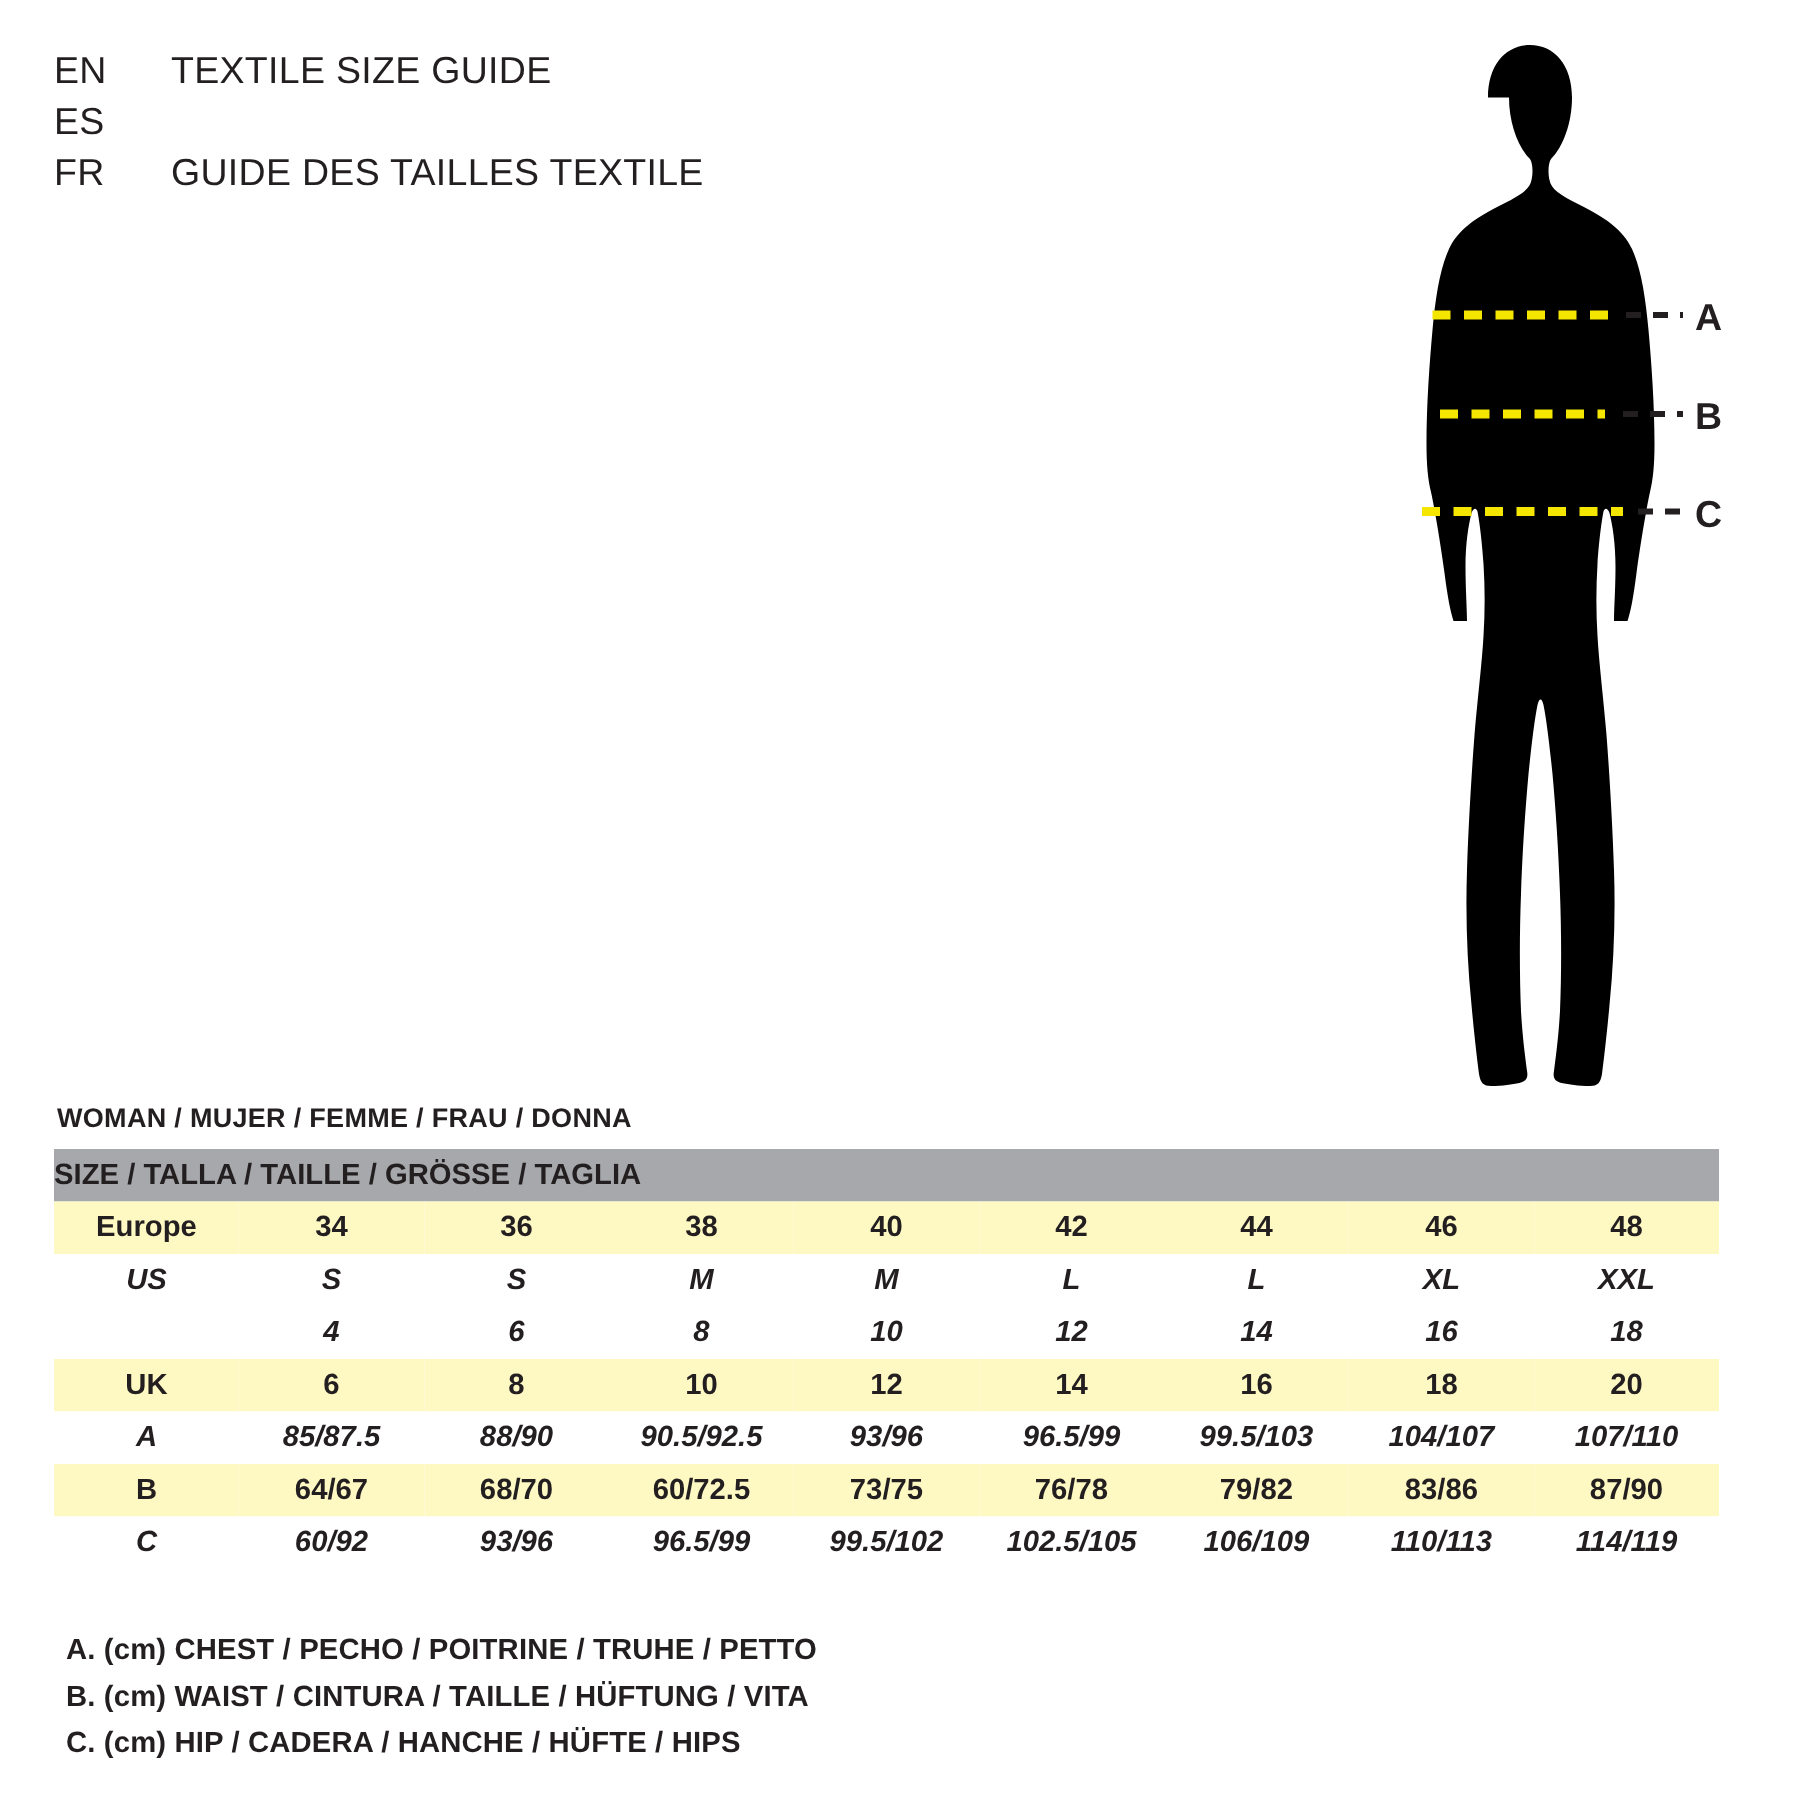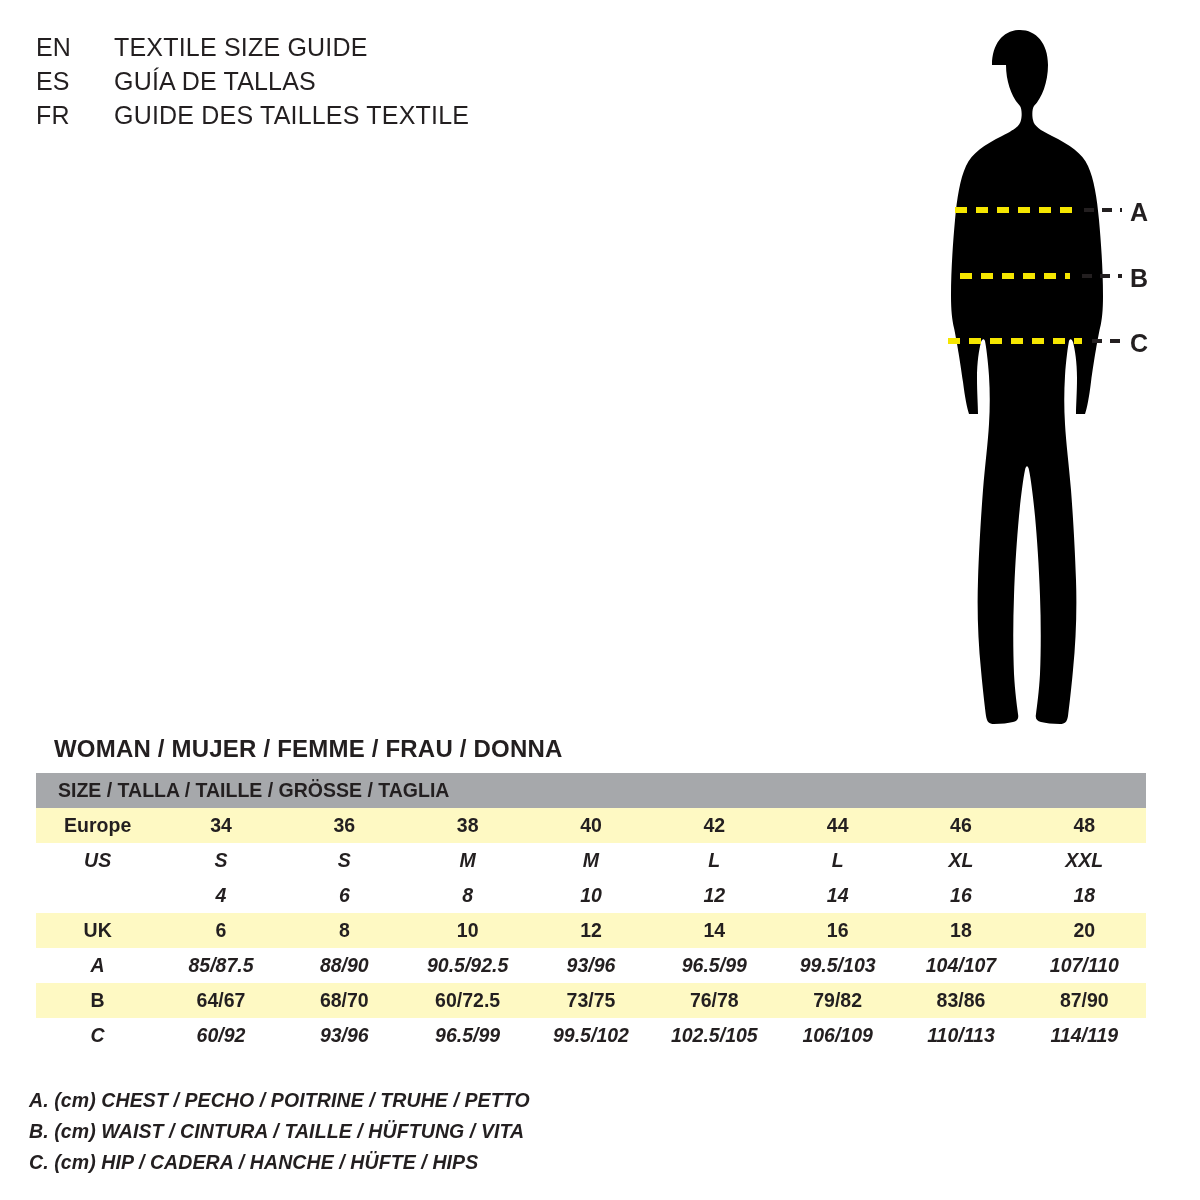--- a/index.html
+++ b/index.html
@@ -62,78 +62,76 @@
   .label-c { top: 319px; left: 270px; }
 
   
   .table-section {
     position: absolute;
     top: 735px;
     left: 36px;
     width: 1128px;
   }
   .woman-title {
-    font-size: 24px;
+    font-size: 18px;
     font-weight: bold;
-    margin: 0 0 10px 18px;
+    margin: 0 0 10px 2px;
     letter-spacing: 0.2px;
   }
   table.size-table {
     border-collapse: collapse;
     width: 1110px;
     table-layout: fixed;
   }
   table.size-table td, table.size-table th {
     font-size: 19.5px;
     font-weight: bold;
     padding: 6px 0 6px 0;
     text-align: center;
     color: #231f20;
     border: none;
   }
   table.size-table th.head-cell {
     text-align: left;
-    padding-left: 22px;
+    padding-left: 0;
     background: #a6a8ab;
     font-size: 19.5px;
   }
   tr.row-shade td { background: #fef9c3; }
   tr.row-plain td { background: #ffffff; font-style: italic; }
   td.label-col {
     text-align: left;
     padding-left: 8px;
     width: 190px;
   }
 
   
   .footnotes {
     position: absolute;
     top: 1085px;
-    left: 29px;
+    left: 44px;
     width: 900px;
-    font-style: italic;
   }
   .footnote {
     font-size: 19.5px;
     font-weight: bold;
     line-height: 31px;
     letter-spacing: 0.1px;
   }
 </style>
 </head>
 <body>
 
 <div class="lang-block">
   <div class="lang-row">
     <span class="lang-code">EN</span>
     <span class="lang-title">TEXTILE SIZE GUIDE</span>
   </div>
   <div class="lang-row">
     <span class="lang-code">ES</span>
-    <span class="lang-title">GUÍA DE TALLAS</span>
   </div>
   <div class="lang-row">
     <span class="lang-code">FR</span>
     <span class="lang-title">GUIDE DES TAILLES TEXTILE</span>
   </div>
 </div>
 
 <div class="figure-area">
   <svg class="figure-svg" width="330" height="740" viewBox="0 0 330 740">
 

